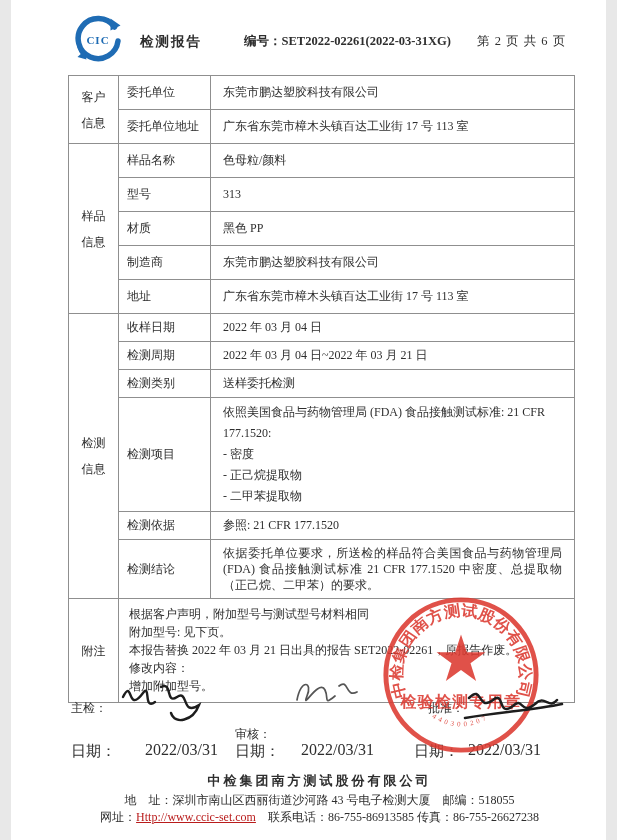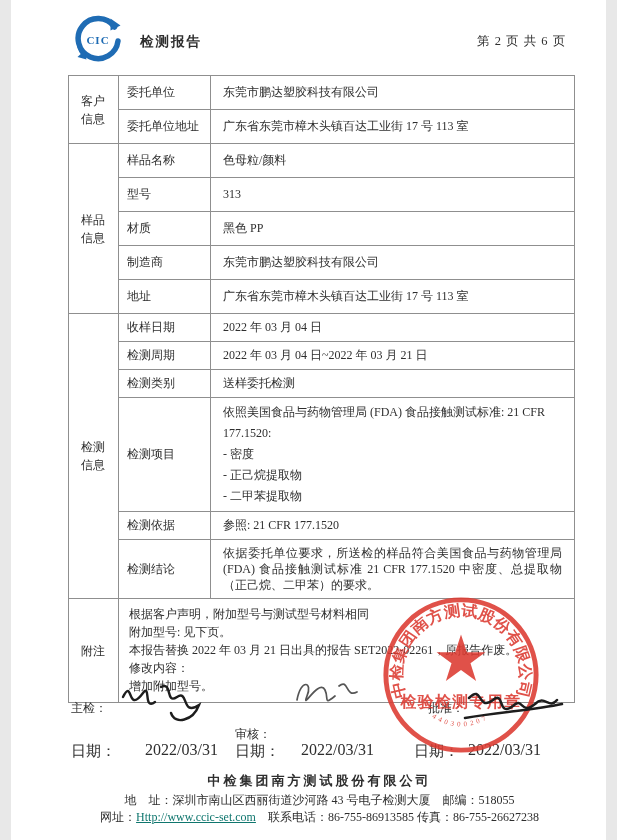--- a/index.html
+++ b/index.html
@@ -11,55 +11,56 @@
   }
   
   .hdr-logo { position:absolute; left:63px; top:15px; width:48px; height:48px; }
   .hdr-title { position:absolute; left:129px; top:33px; font-size:13.5px; font-weight:bold; letter-spacing:2px; }
   .hdr-no { position:absolute; left:233px; top:33px; font-size:12.5px; font-weight:bold; }
   .hdr-page { position:absolute; left:466px; top:33px; font-size:12.5px; font-weight:normal; letter-spacing:1px; }
   
   .tbl-wrap { position:absolute; left:57px; top:75px; width:506px; }
   table.report { width:506px; border-collapse:collapse; table-layout:fixed; }
   table.report td { border:1px solid #8f8f8f; font-size:12px; vertical-align:middle; }
-  td.sec { width:50px; line-height:18px; padding:2px 12px; word-break:break-all; }
+  td.sec { width:50px; text-align:center; line-height:26px; padding:2px 12px; word-break:break-all; }
   td.lbl { width:92px; padding:8px 8px; }
   td.val { padding:8px 12px; }
   tr.slim td.lbl, tr.slim td.val { padding-top:5px; padding-bottom:5px; }
   td.multi { padding:4px 12px; line-height:21px; }
   td.concl { padding:5px 12px; line-height:16px; text-align:justify; }
   td.notes { padding:6px 10px; line-height:17px; }
   td.notes div { margin:1px 0; }
   
   .sig-label { position:absolute; font-size:12px; }
   .date-label { position:absolute; font-size:15px; }
   .date-val { position:absolute; font-size:16px; }
   .sig-svg { position:absolute; z-index:6; }
   
   .stamp { position:absolute; left:366px; top:591px; width:168px; height:168px; z-index:5; opacity:0.88; }
   
   .ftr { position:absolute; left:0; width:617px; text-align:center; }
   .ftr-company { top:772px; font-size:13px; font-weight:bold; letter-spacing:3px; }
   .ftr-addr { top:792px; font-size:12px;font-family:Liberation Serif, serif; }
   .ftr-web { top:809px; font-size:12px; }
-  .ftr-web a { color:#0f766e; text-decoration:underline; }
+  .ftr-web a { color:#b91c1c; text-decoration:underline; }
 </style>
 </head>
 <body>
 
 <div class="page">
 
   <svg class="hdr-logo" viewBox="0 0 48 48">
     <path d="M40.5 12 A 20 20 0 1 0 44 26" fill="none" stroke="#1f6cb4" stroke-width="5.5" stroke-linecap="round"></path>
     <polygon points="36.5,3.5 46.5,10.5 36.5,15.5" fill="#1f6cb4"></polygon>
     <path d="M10 40 A 20 20 0 0 1 5 31" fill="none" stroke="#1f6cb4" stroke-width="4" stroke-linecap="round"></path>
     <polygon points="12.5,44.5 3.5,42 10.5,35.5" fill="#1f6cb4"></polygon>
     <text x="24" y="28.5" text-anchor="middle" font-size="11" font-weight="bold" letter-spacing="1" font-family="Liberation Serif, DejaVu Serif, serif" fill="#1f6cb4">CIC</text>
   </svg>
   <div class="hdr-title">检测报告</div>
+  <div class="hdr-no"><span>编号：</span><span>SET2022-02261(2022-03-31XG)</span></div>
   <div class="hdr-page">第 2 页 共 6 页</div>
 
   <div class="tbl-wrap">
   <table class="report">
     <colgroup>
           <col style="width:50px">
           <col style="width:92px">
           <col style="width:364px">
         </colgroup>
 

